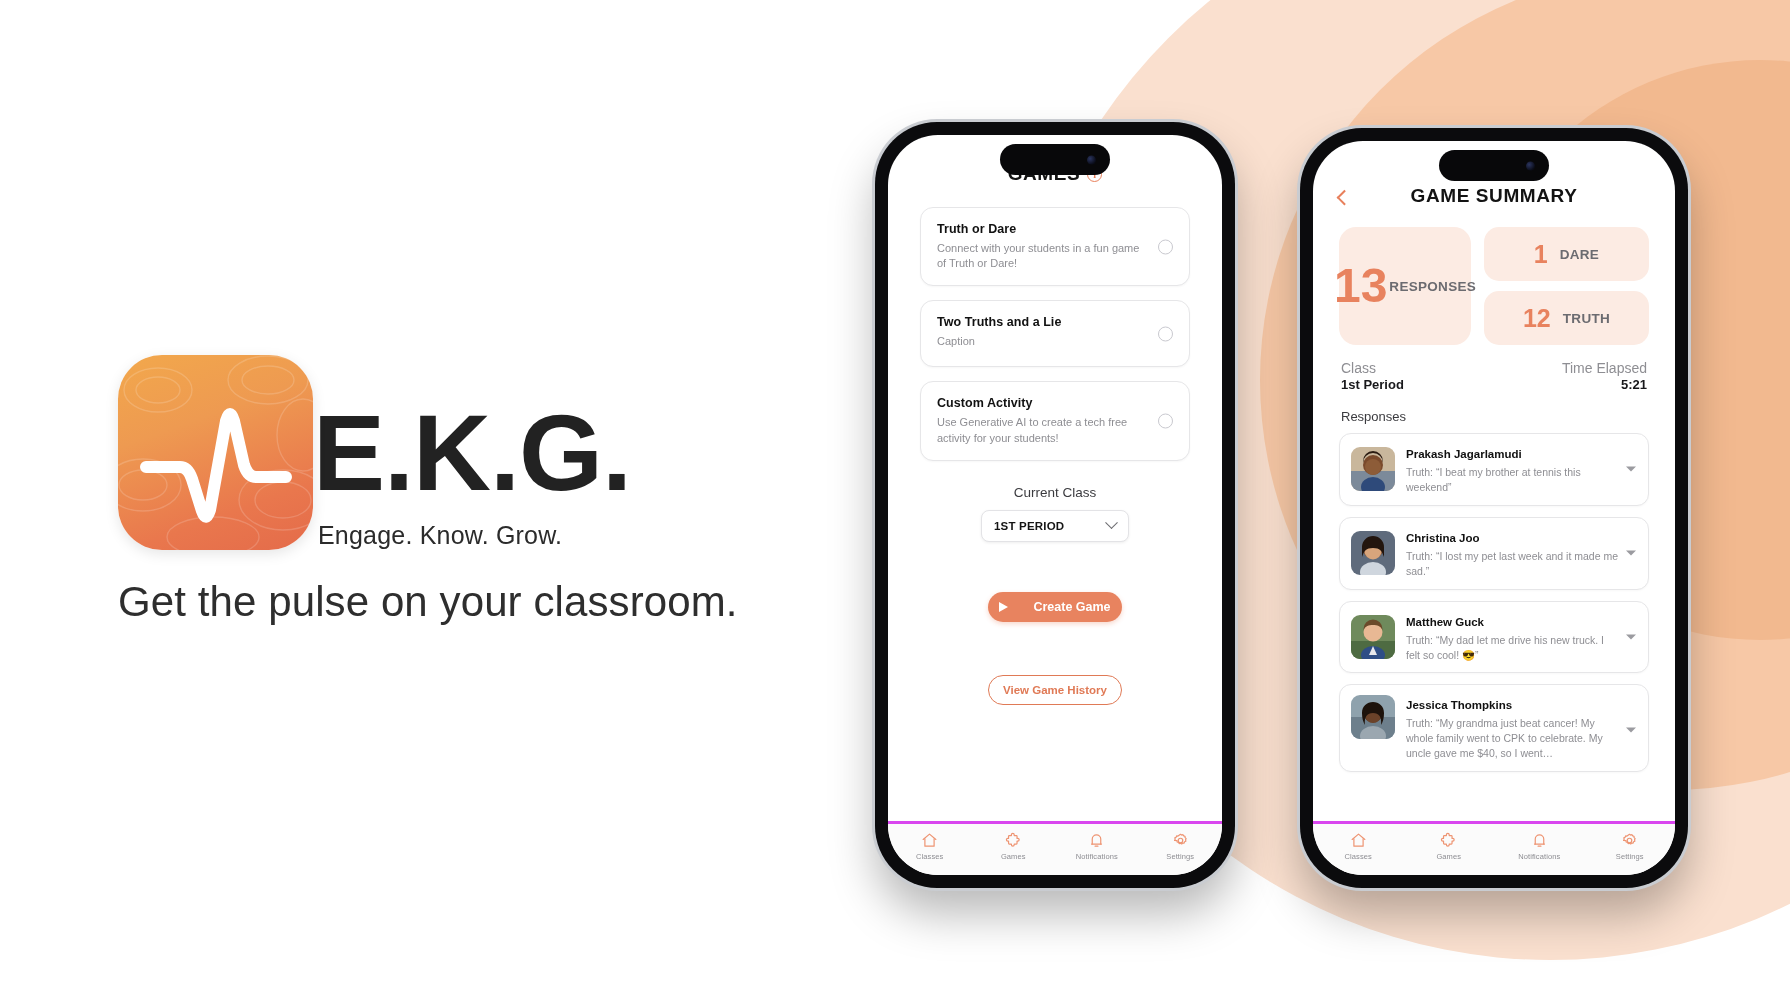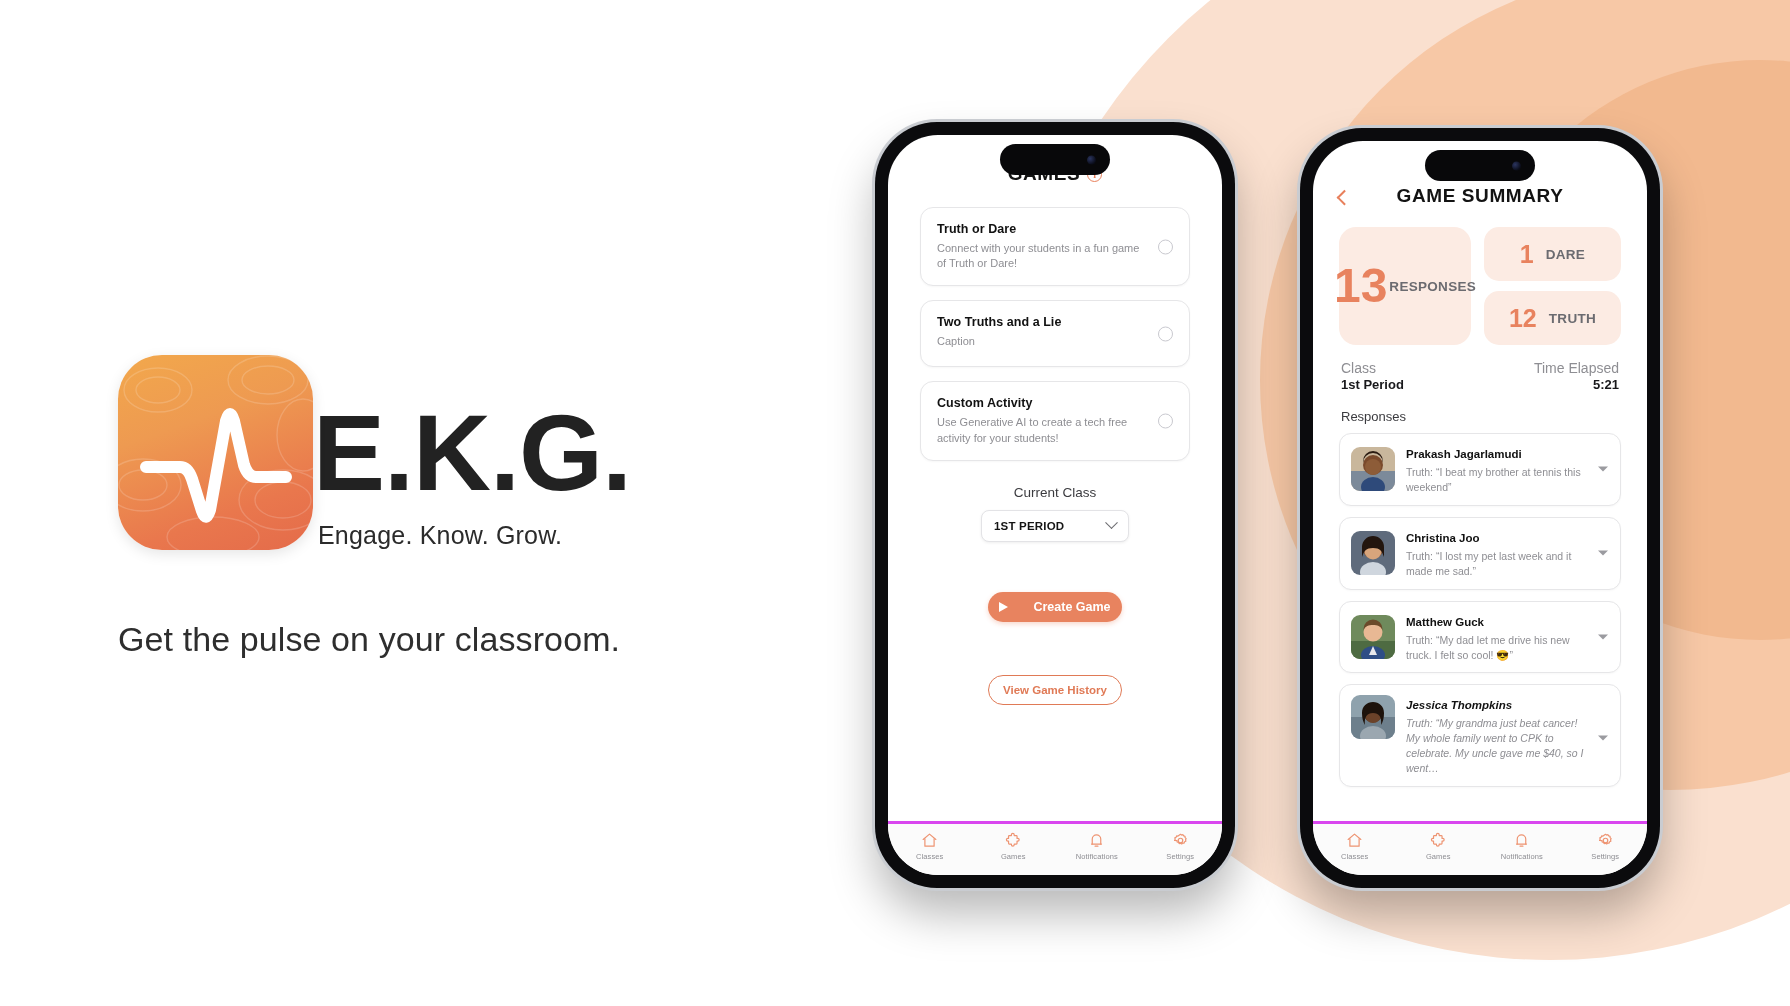--- a/index.html
+++ b/index.html
@@ -30,22 +30,22 @@
   .app-icon .topo { position:absolute; inset:0; opacity:.18; }
   .app-icon svg.pulse { position:absolute; inset:0; }
   .wordmark { display:flex; flex-direction:column; }
   .wordmark .title {
     font-size:108px; font-weight:700; letter-spacing:-1px; color:#222222; line-height:0.95;
   }
   .wordmark .sub {
     font-size:25px; color:#2b2b2b; margin-top:16px; margin-left:5px; letter-spacing:.2px;
   }
   .tagline {
-    position:absolute; left:118px; top:620px;
-    font-size:34px; color:#2e2e2e; letter-spacing:.1px;
+    position:absolute; left:118px; top:578px;
+    font-size:42px; color:#2e2e2e; letter-spacing:.1px;
   }
 
   
   .phone {
     position:absolute;
     border-radius:62px;
     background:#0b0b0d;
     padding:13px;
     box-shadow: 0 0 0 3px #c9ccd1, 0 26px 46px rgba(0,0,0,0.28);
   }
@@ -59,21 +59,21 @@
     position:absolute; top:9px; left:50%; transform:translateX(-50%);
     width:110px; height:31px; border-radius:16px; background:#08080a; z-index:9;
   }
   .dynamic-island .cam {
     position:absolute; right:14px; top:50%; transform:translateY(-50%);
     width:9px; height:9px; border-radius:50%;
     background: radial-gradient(circle at 35% 35%, #2b3560, #0a0c18 70%);
   }
 
   #phone-1 { left:875px; top:122px; width:360px; height:766px; }
-  #phone-2 { left:1300px; top:128px; width:360px; height:760px; }
+  #phone-2 { left:1300px; top:128px; width:388px; height:760px; }
 
   
   .screen-body { position:absolute; inset:0; padding-top:28px; }
   .scr-title {
     text-align:center; font-size:19px; font-weight:700;
     letter-spacing:.6px; color:#131313;
   }
   .info-icon {
     display:inline-block; vertical-align:middle; margin-left:7px;
     width:15px; height:15px; border-radius:50%;
@@ -393,21 +393,21 @@
                   <path d="M22 31l-4 9h8z" fill="#e8e8ec"></path>
                 </svg>
             </span>
             <span class="resp-text">
               <span class="resp-name">Matthew Guck</span>
               <span class="resp-quote" style="display:block">Truth: “My dad let me drive his new truck. I felt so cool! 😎”</span>
             </span>
             <span class="caret"></span>
           </div>
 
-          <div class="resp-card" style="align-items:flex-start;font-style:italic;">
+          <div class="resp-card" style="align-items:flex-start;">
             <span class="avatar">
               <svg viewBox="0 0 44 44">
                   <rect width="44" height="44" fill="#8fa2ad"></rect>
                   <rect y="22" width="44" height="22" fill="#6d7f8c"></rect>
                   <circle cx="22" cy="18" r="9.5" fill="#5a3620"></circle>
                   <circle cx="22" cy="20" r="8" fill="#6b4229"></circle>
                   <path d="M11 18c0-7 5-11 11-11s11 4 11 11c0 5-1 9-3 12 1-8-2-12-8-12s-9 4-8 12c-2-3-3-7-3-12z" fill="#1d120b"></path>
                   <ellipse cx="22" cy="41" rx="13" ry="10" fill="#9ba7b0"></ellipse>
                 </svg>
             </span>

